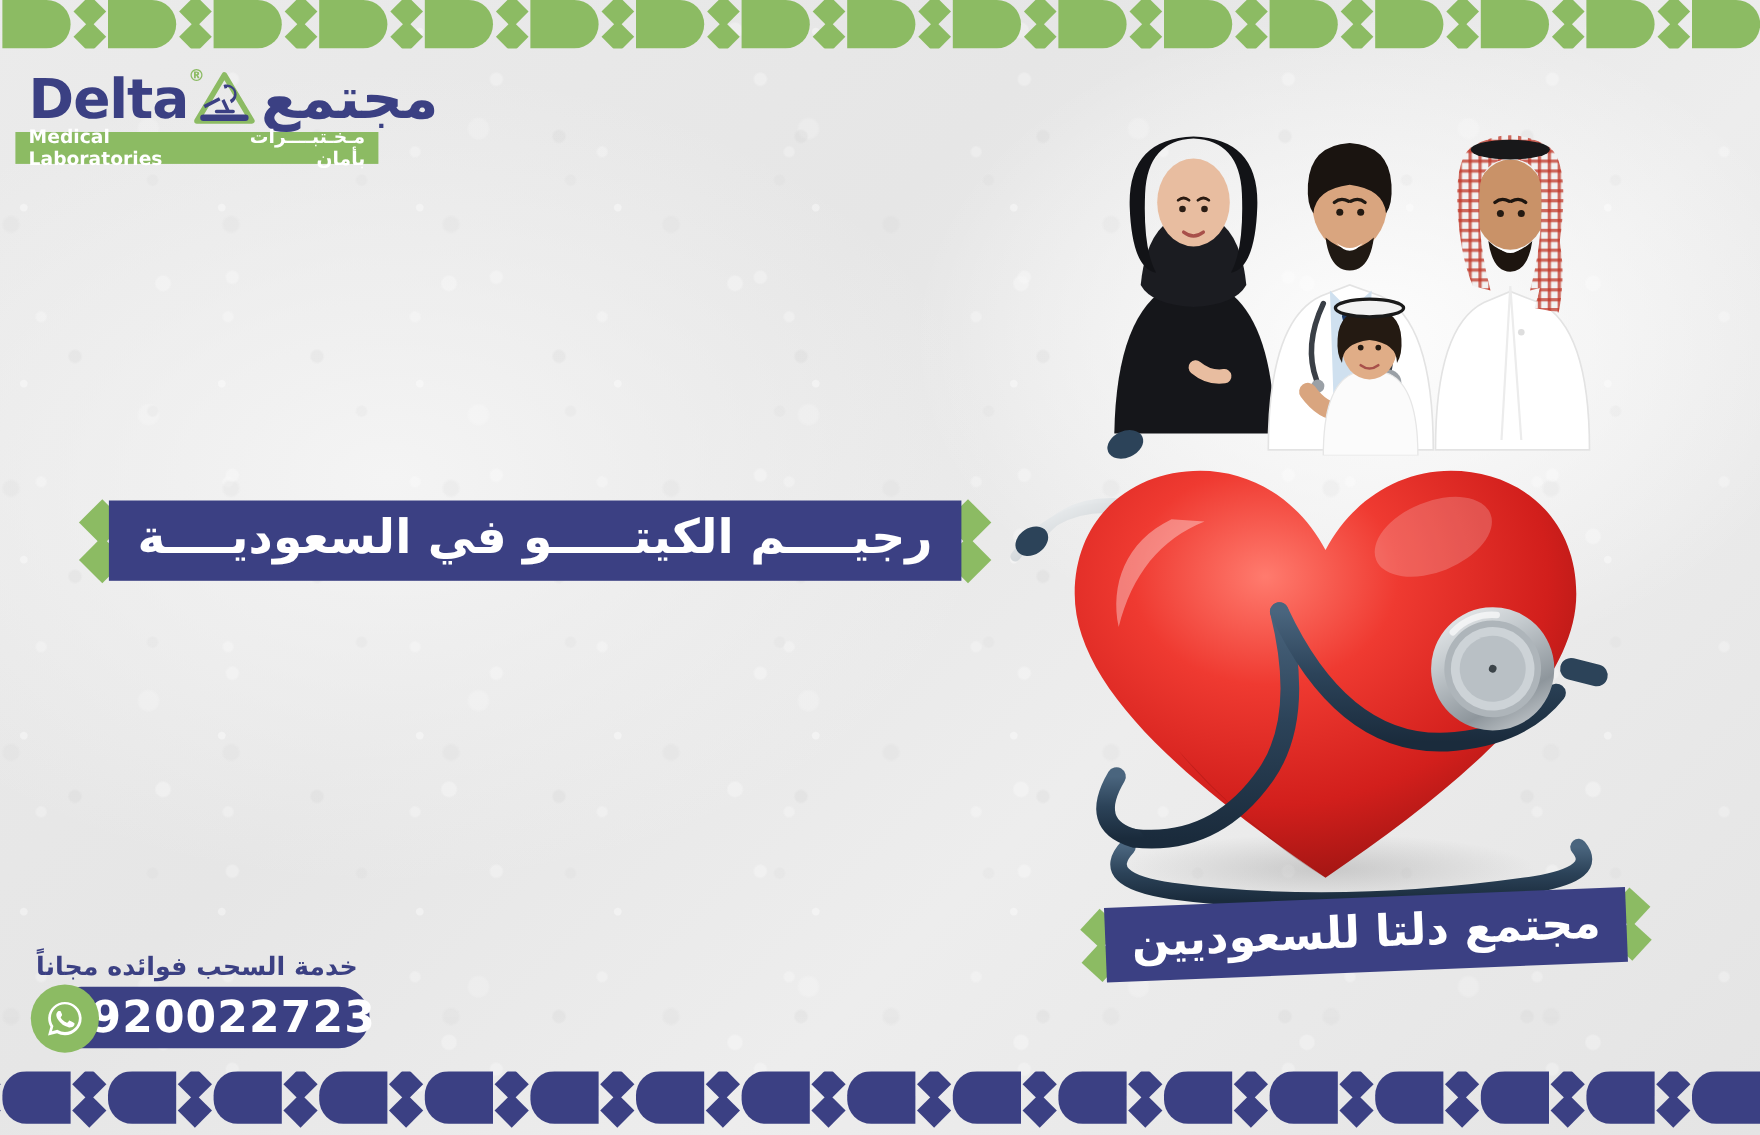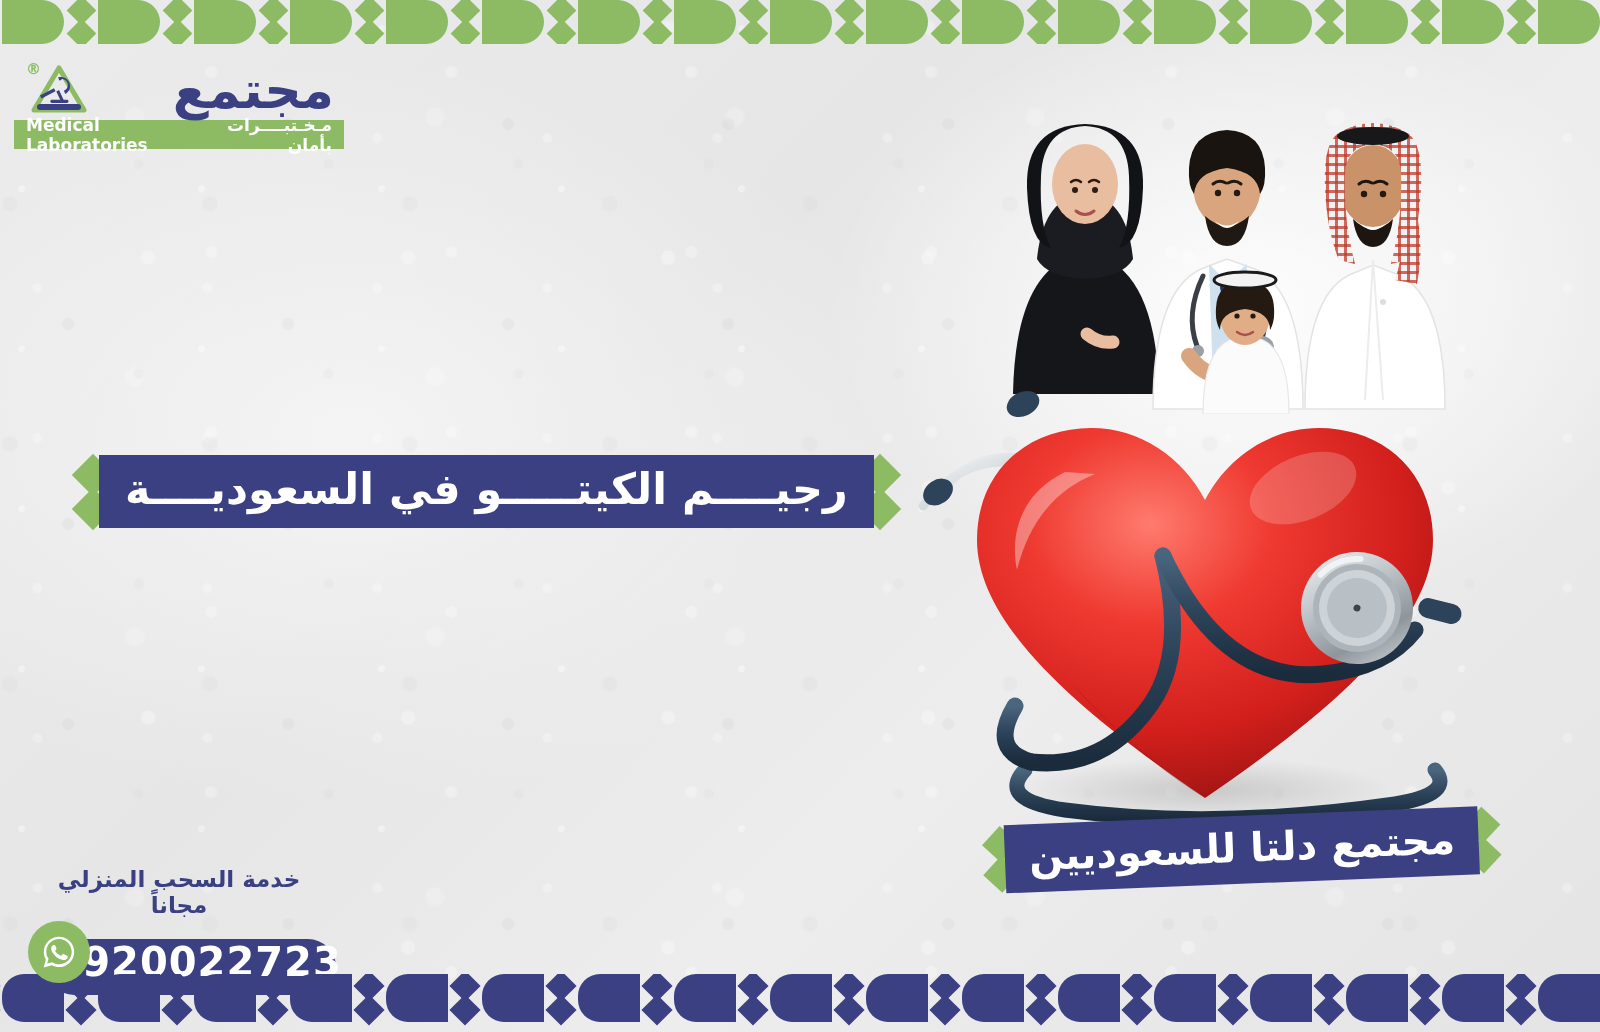--- a/index.html
+++ b/index.html
@@ -100,23 +100,23 @@
   .ribbon-wrap .edge-dia .d{width:26px;height:26px;}
 
   
   .contact{position:absolute;left:28px;top:866px;width:320px;direction:rtl;}
   .contact-label{
     text-align:center;color:#3b4083;font-size:23px;font-weight:700;margin:0 0 5px 0;
     padding-right:18px;
   }
   .contact-row{position:relative;height:62px;}
   .phone-pill{
-    position:absolute;left:18px;top:16px;width:290px;height:56px;
+    position:absolute;left:18px;top:0;width:290px;height:56px;
     background:#3b4083;border-radius:28px;
-    display:flex;align-items:flex-start;justify-content:center;
+    display:flex;align-items:center;justify-content:center;
   }
   .phone-num{color:#fff;font-size:40px;font-weight:700;letter-spacing:1px;direction:ltr;padding-left:42px;}
   .wa{
     position:absolute;left:0;top:-2px;width:62px;height:62px;border-radius:50%;
     background:#8cbb63;display:flex;align-items:center;justify-content:center;z-index:3;
   }
 
   
   .people{position:absolute;left:975px;top:64px;width:480px;height:350px;}
   .heart-area{position:absolute;left:905px;top:360px;width:600px;height:470px;}
@@ -243,20 +243,21 @@
         </span>
         <span class="mot-unit">
           <span class="mot-block" style="background: rgb(140, 187, 99);"></span>
           <span class="mot-diamonds"></span>
         </span>
       </div>
   </div>
 
   <div class="logo">
     <div class="logo-row">
+      <span class="logo-latin">Delta</span>
       <span class="logo-mark">
         <span class="reg">®</span>
         <svg width="58" height="56" viewBox="0 0 58 56">
           <path d="M29 6 L54 48 L4 48 Z" fill="none" stroke="#8cbb63" stroke-width="5" stroke-linejoin="round"></path>
           <g fill="#3b4083">
             <path d="M31.5 17c3.6 0 6.4 2.7 6.4 6.1 0 2.6-1.6 4.8-4 5.7l1.4 3.1c2.9-1.6 4.8-4.6 4.8-8 0-5-4.1-9-9.1-9-1 0-1.9.1-2.8.4l1 3.3c.7-.4 1.5-.6 2.3-.6z"></path>
             <path d="M26.3 29.5l3.9 8.2h-8.3c-.9 0-1.6.7-1.6 1.6s.7 1.6 1.6 1.6h15c.9 0 1.6-.7 1.6-1.6s-.7-1.6-1.6-1.6h-3.3l-4.6-9.6-2.7 1.4z"></path>
             <path d="M10 33.5l14-7.2 1.5 2.9-14 7.2z"></path>
           </g>
           <rect x="7" y="42" width="44" height="6" rx="3" fill="#3b4083"></rect>
@@ -426,21 +427,21 @@
         <span class="d"></span>
     </span>
     <div class="ribbon">مجتمع دلتا للسعوديين</div>
     <span class="edge-dia">
       <span class="d"></span>
         <span class="d"></span>
     </span>
   </div>
 
   <div class="contact">
-    <div class="contact-label">خدمة السحب المنزلي مجاناً</div>
+    <div class="contact-label">خدمة السحب فوائده مجاناً</div>
     <div class="contact-row">
       <div class="phone-pill">
         <span class="phone-num">920022723</span>
       </div>
       <span class="wa">
         <svg width="38" height="38" viewBox="0 0 32 32">
           <path fill="#ffffff" d="M16 3.2C8.9 3.2 3.2 8.9 3.2 16c0 2.3.6 4.4 1.7 6.3L3.1 29l6.9-1.8c1.8 1 3.8 1.5 6 1.5 7.1 0 12.8-5.7 12.8-12.8S23.1 3.2 16 3.2zm0 23.1c-2 0-3.8-.5-5.4-1.5l-.4-.2-4.1 1.1 1.1-4-.3-.4c-1.1-1.7-1.6-3.6-1.6-5.6 0-5.9 4.8-10.6 10.7-10.6S26.7 10.1 26.7 16 21.9 26.3 16 26.3z"></path>
           <path fill="#ffffff" d="M21.8 18.6c-.3-.2-1.9-.9-2.1-1s-.5-.2-.7.2-.8 1-1 1.2-.4.2-.7.1c-.3-.2-1.3-.5-2.6-1.6-1-.9-1.6-1.9-1.8-2.2s0-.5.1-.7l.5-.6c.2-.2.2-.3.3-.5s0-.4 0-.6-.7-1.7-1-2.3c-.3-.6-.5-.5-.7-.5h-.6c-.2 0-.6.1-.9.4-.3.3-1.2 1.2-1.2 2.8s1.2 3.3 1.4 3.5c.2.2 2.4 3.7 5.9 5.1.8.4 1.5.6 2 .7.8.3 1.6.2 2.2.1.7-.1 1.9-.8 2.2-1.6.3-.8.3-1.4.2-1.6-.1-.1-.3-.2-.6-.4z"></path>
         </svg>
       </span>

